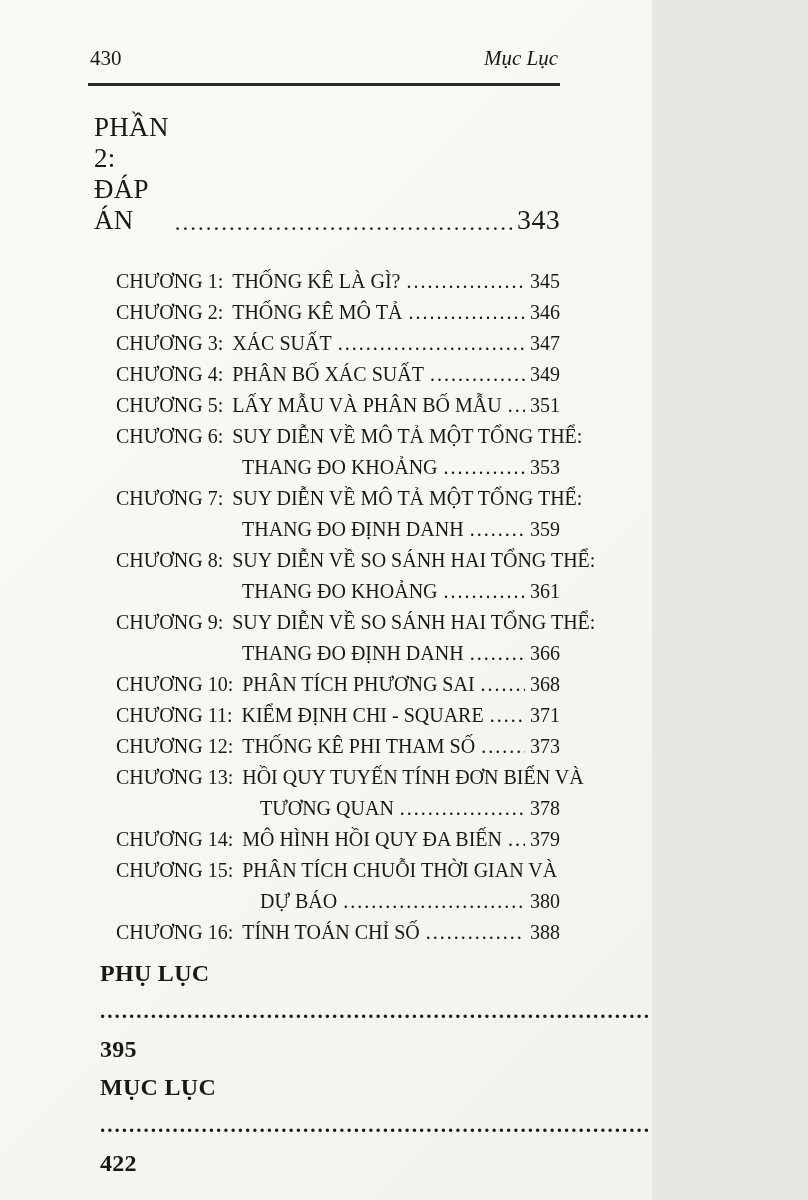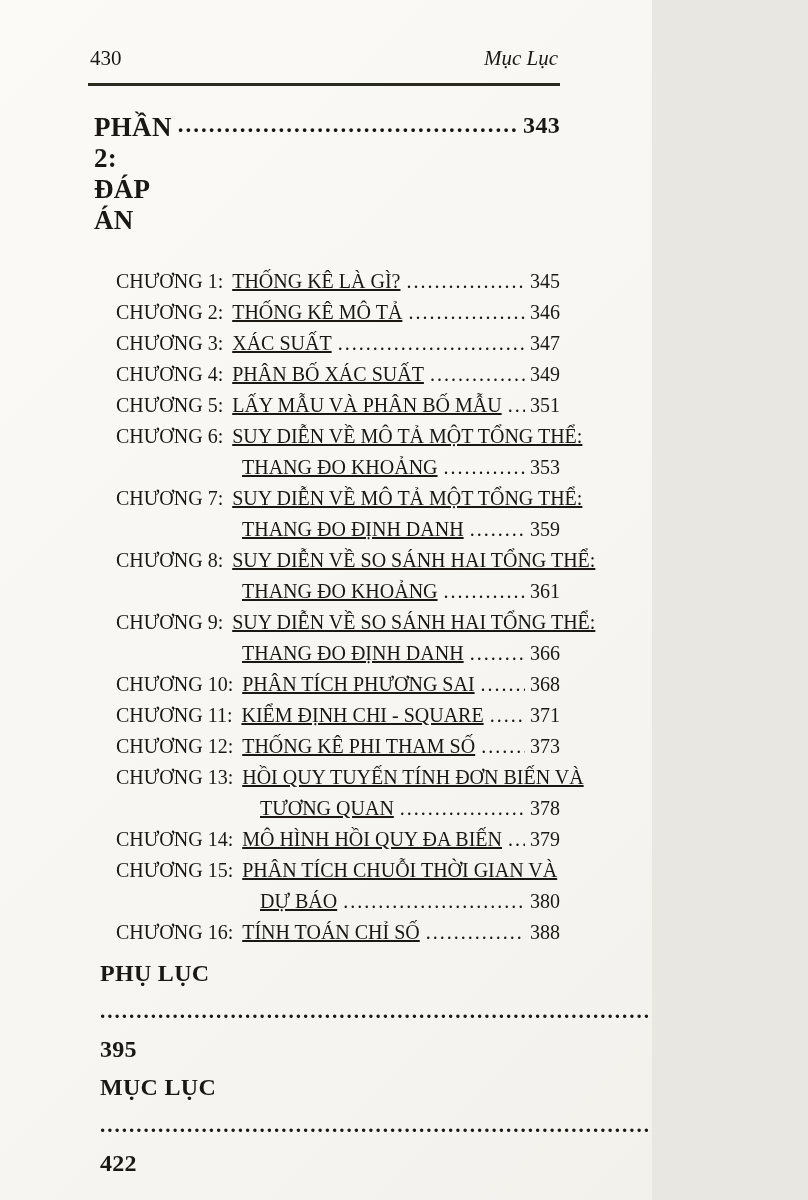--- a/index.html
+++ b/index.html
@@ -31,42 +31,42 @@
   .running-title { font-style: italic; }
 
   .rule {
     border-top: 3px solid #2c2822;
     margin-bottom: 26px;
   }
 
   
   .part-row {
     display: flex;
-    align-items: flex-start;
-    font-weight: bold;
+    align-items: flex-end;
+    font-weight: normal;
     font-size: 27px;
     padding-left: 6px;
     margin-bottom: 30px;
     letter-spacing: 0.3px;
   }
   .part-row .leader { font-size: 23px; }
-  .part-row .page-num { font-size: 24px; }
+  .part-row .page-num { font-size: 28px; }
 
   
   .chapters { padding-left: 28px; }
 
   .entry .line {
     display: flex;
     align-items: baseline;
     font-size: 20px;
     line-height: 31px;
     white-space: nowrap;
   }
   .chap-label { margin-right: 9px; white-space: nowrap; }
-  .chap-title { white-space: nowrap; text-decoration: underline; }
+  .chap-title { white-space: nowrap; }
 
   .leader {
     flex: 1 1 auto;
     overflow: hidden;
     white-space: nowrap;
     margin: 0 5px 0 6px;
     min-width: 14px;
   }
   .leader::after {
     content: "......................................................................................................................................................................................";

